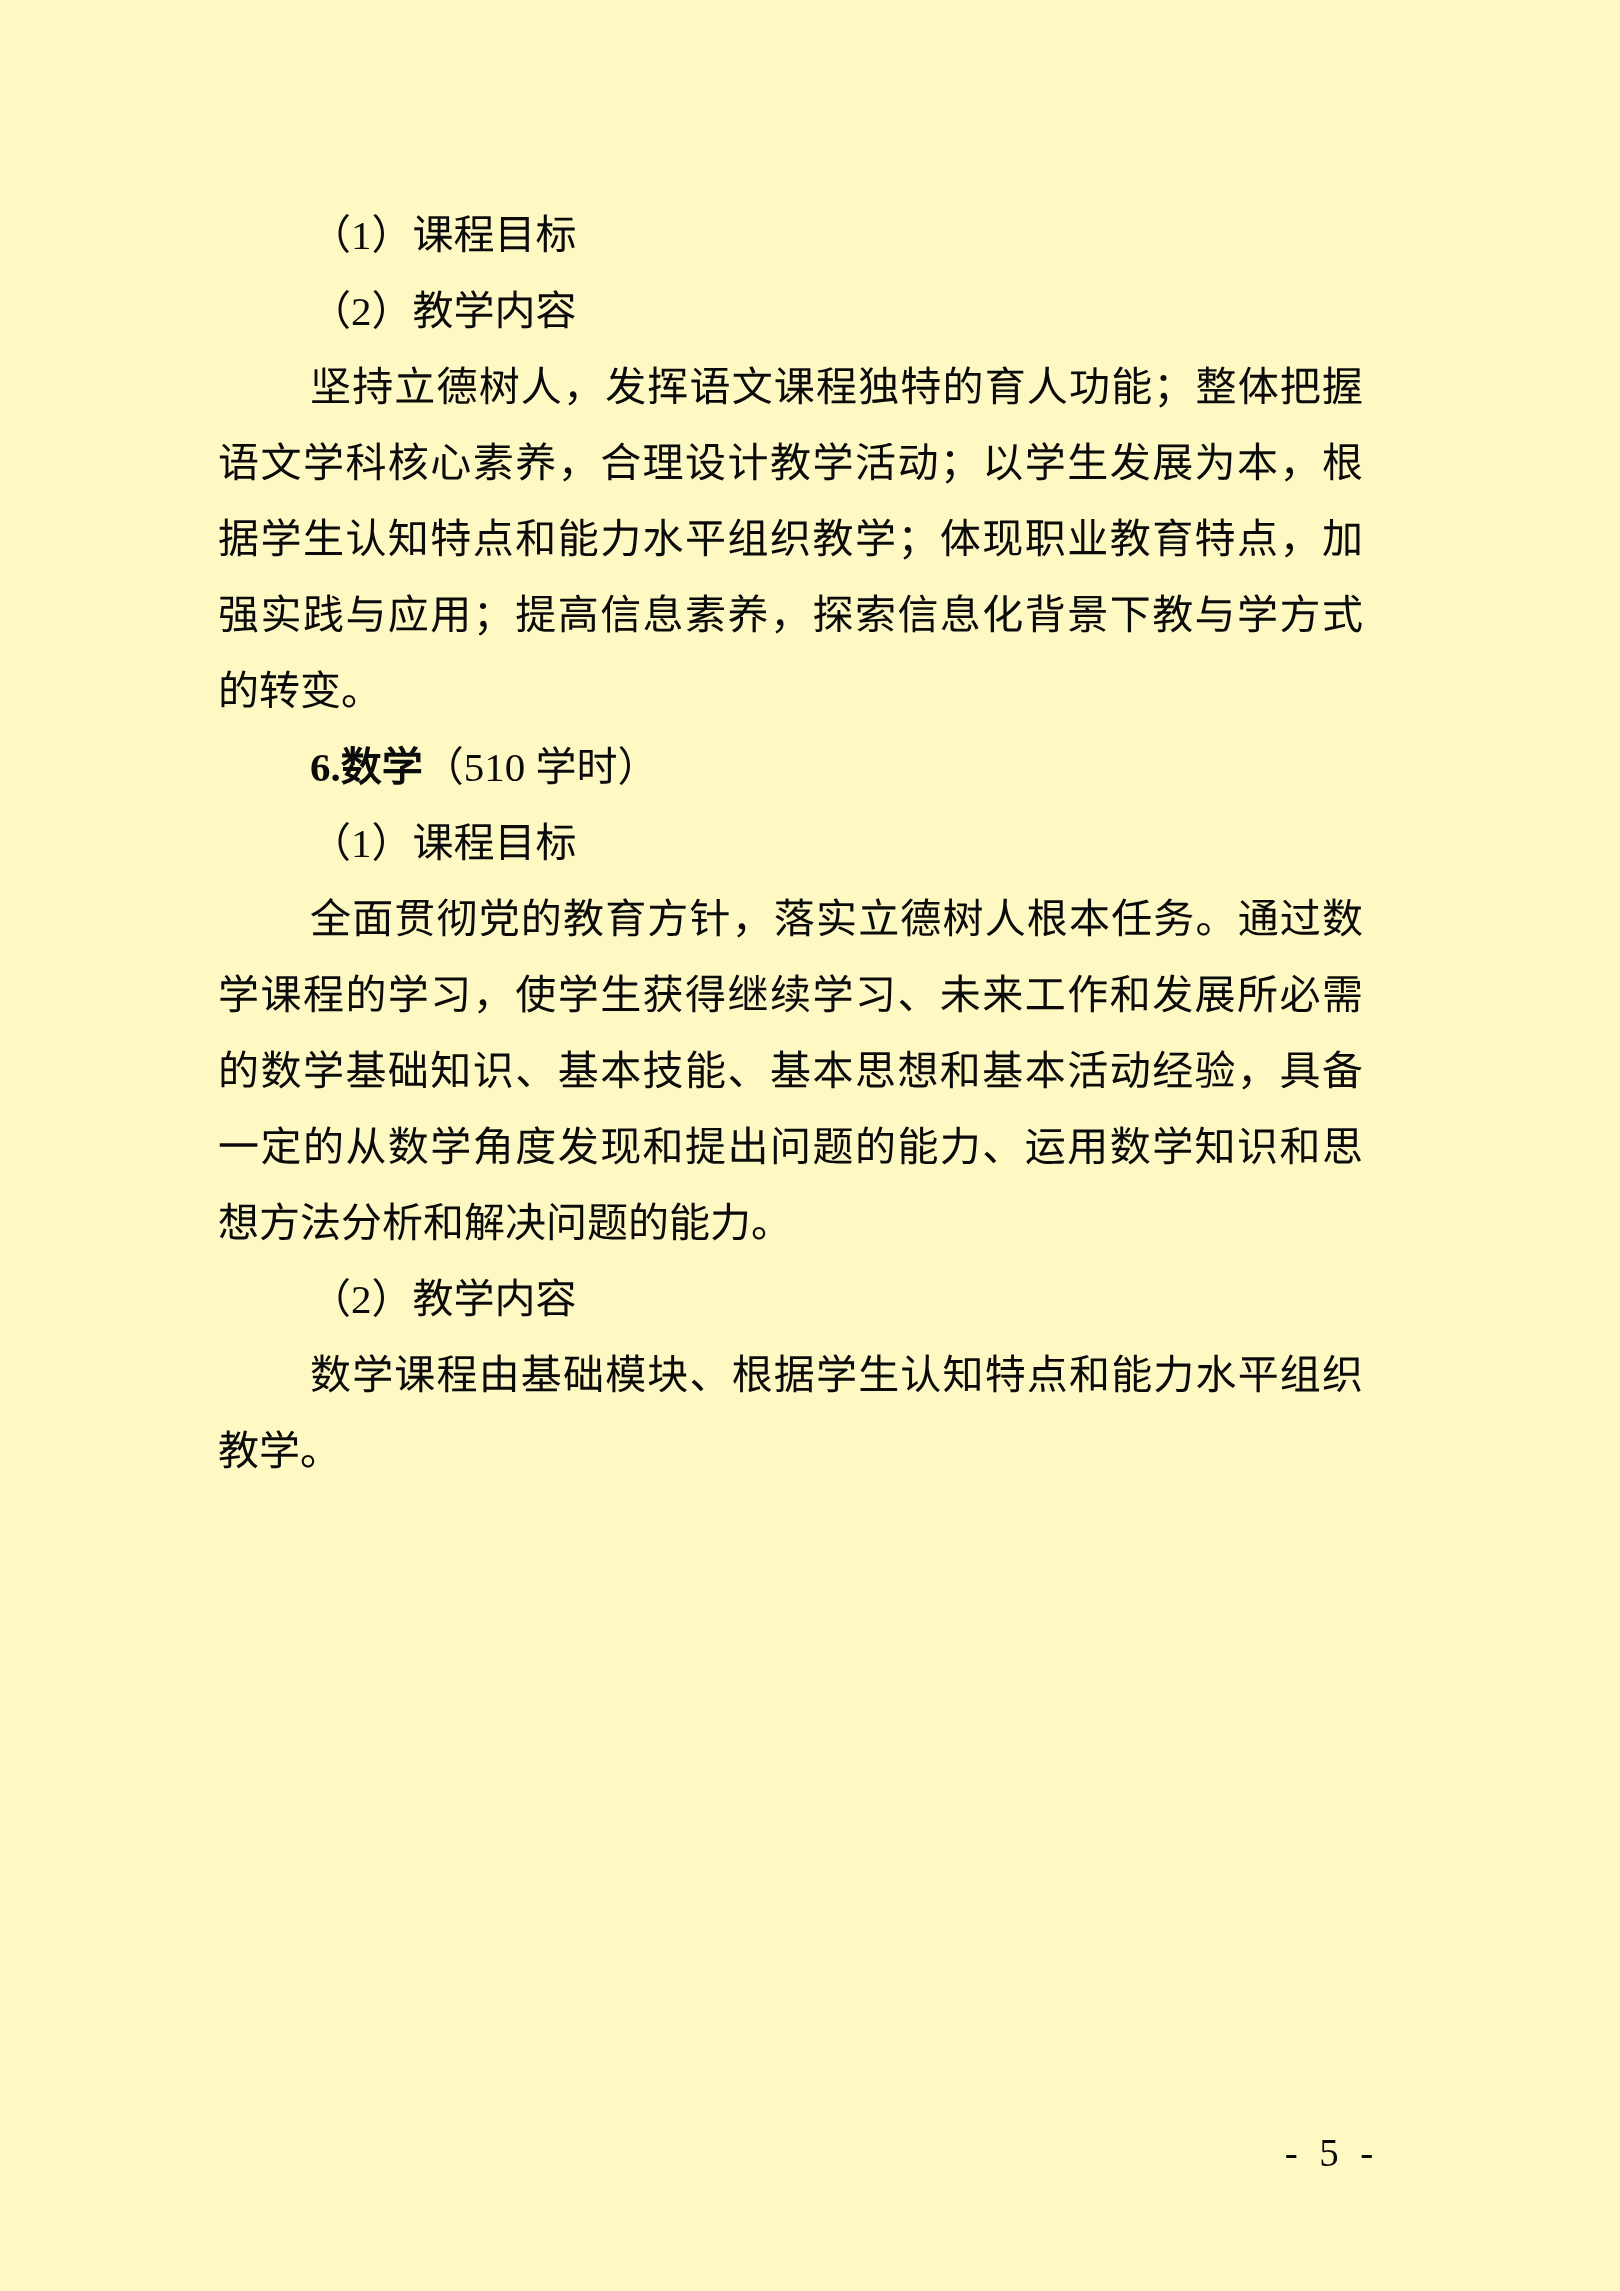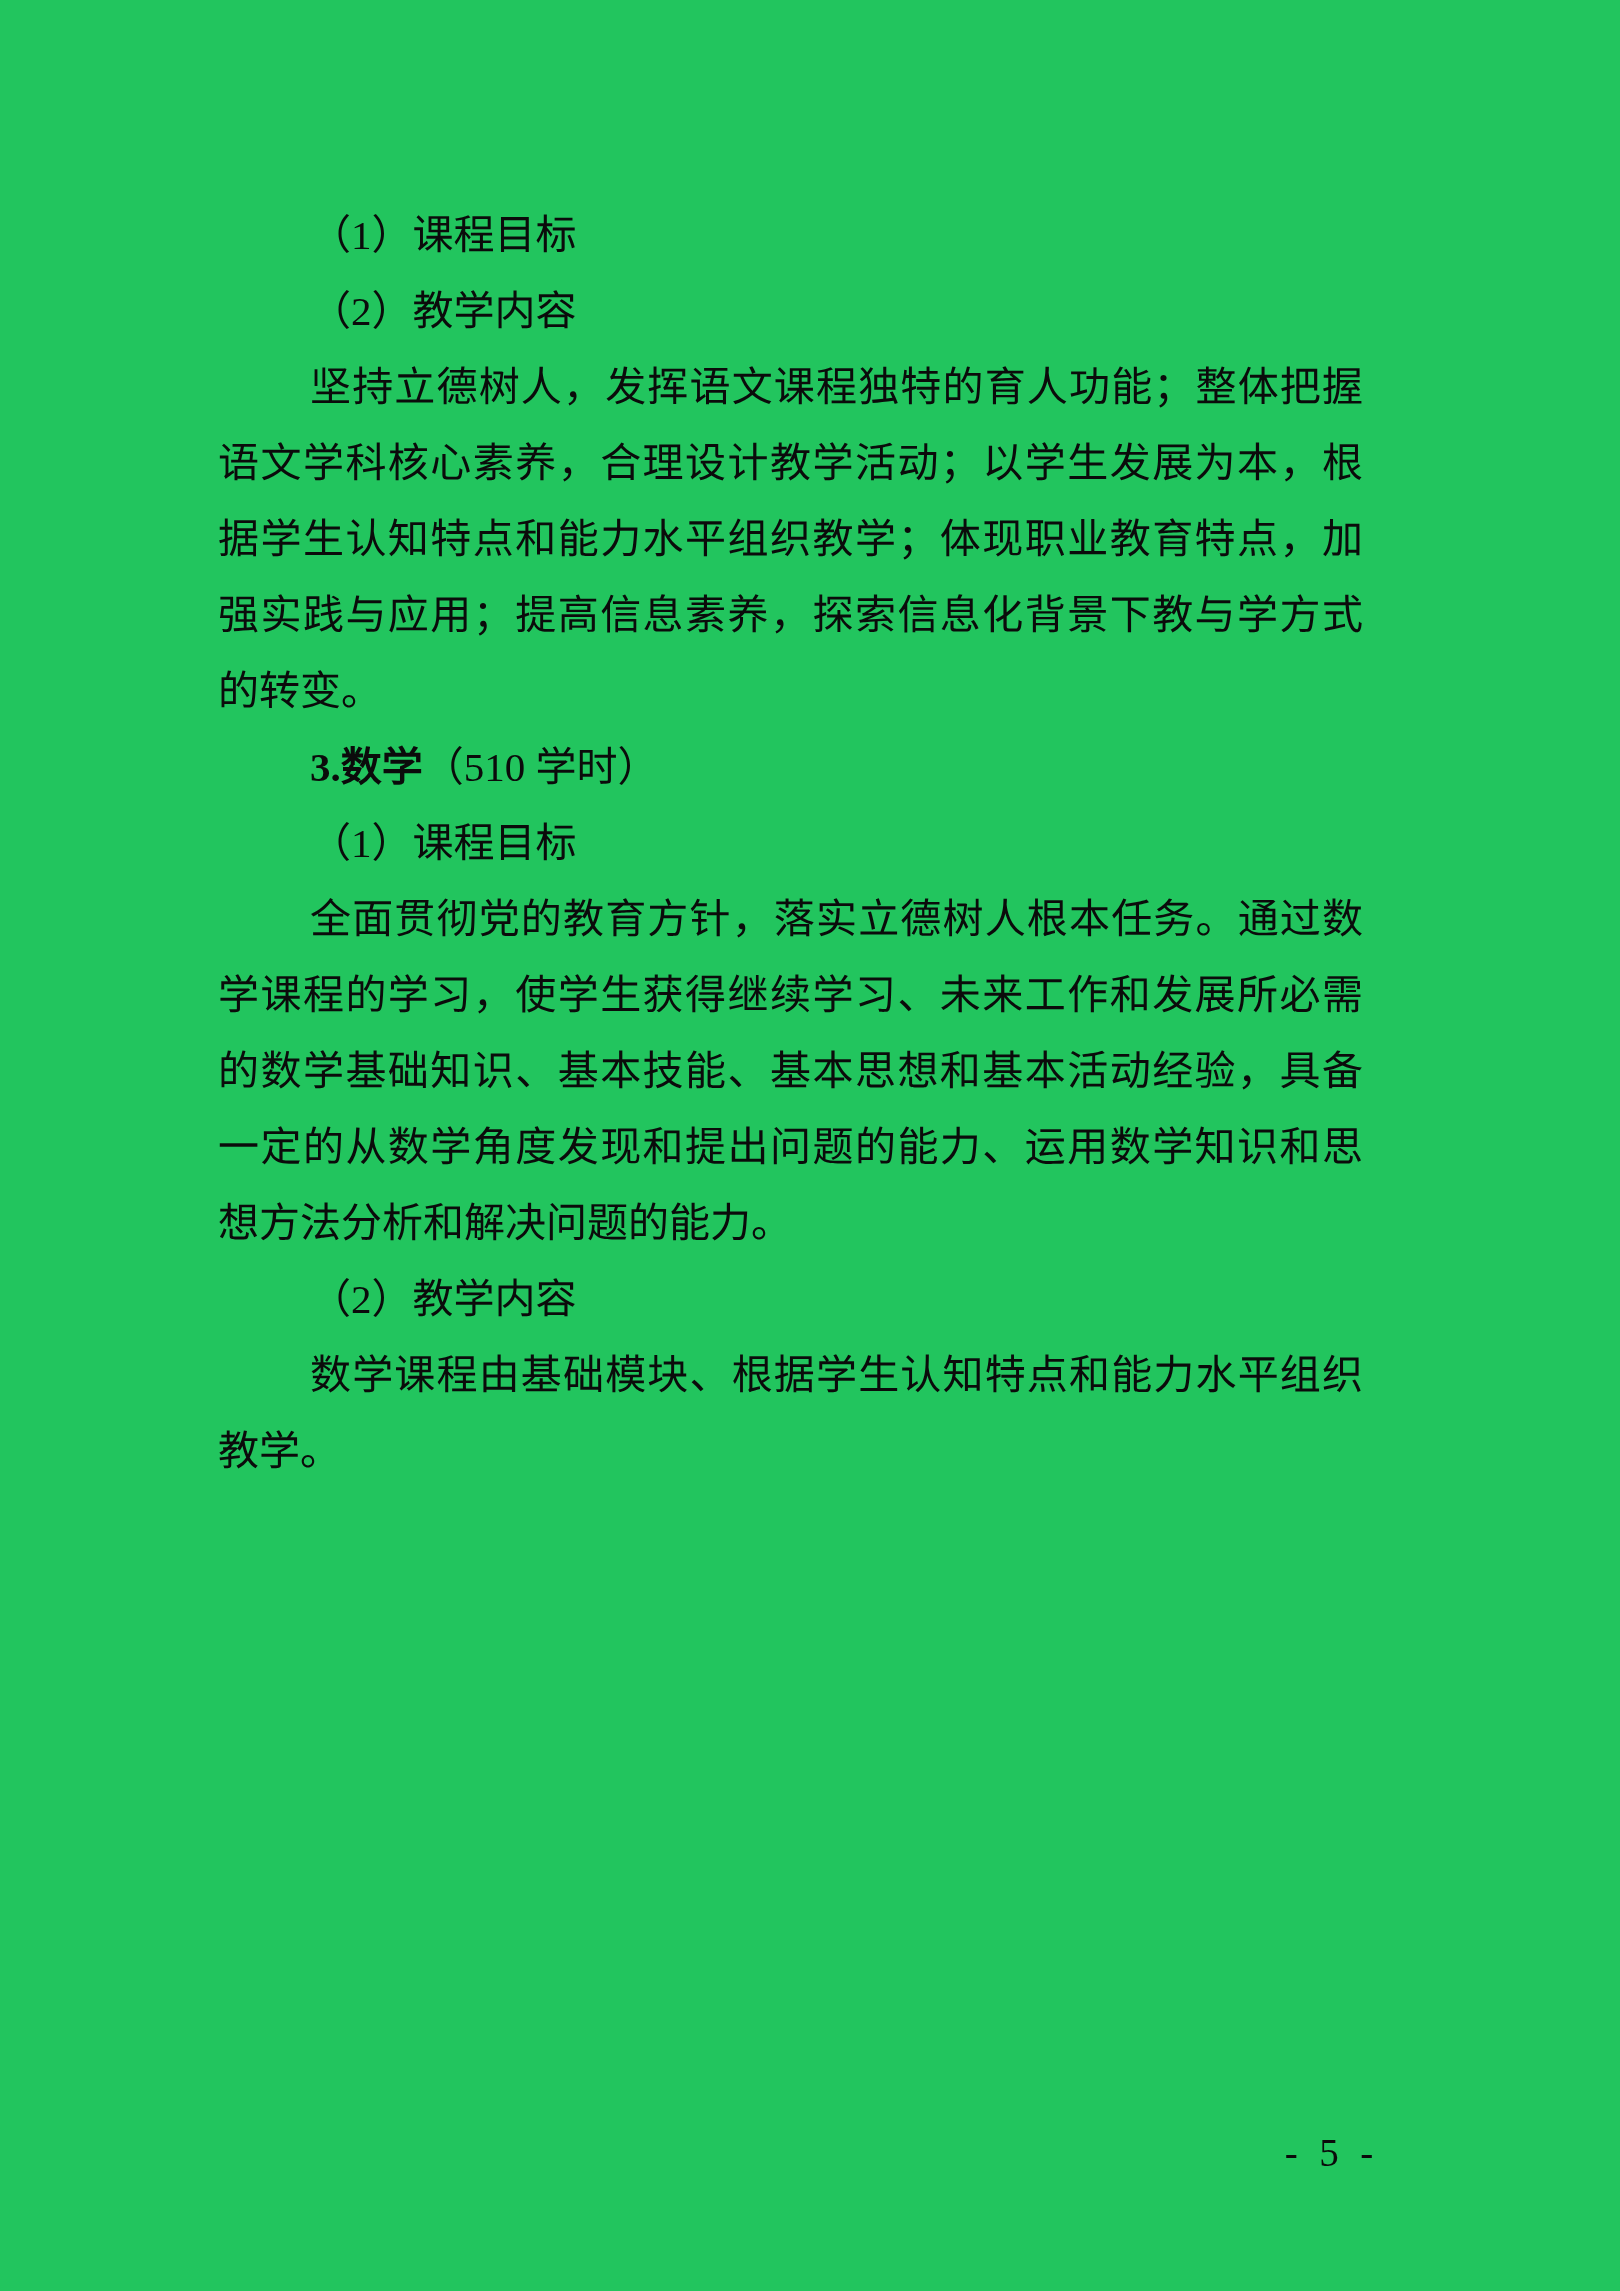--- a/index.html
+++ b/index.html
@@ -5,21 +5,21 @@
 <style>
   html, body {
     margin: 0;
     padding: 0;
     background: #ffffff;
   }
   .page {
     position: relative;
     width: 1620px;
     height: 2292px;
-    background: #22c55e;
+    background: #fef9c3;
     overflow: hidden;
     color: #0b0b0b;
     font-family: "Liberation Serif", "DejaVu Serif", serif;
   }
   .content {
     position: absolute;
     left: 218px;
     top: 197px;
     width: 1145px;
     font-size: 41px;
@@ -48,21 +48,21 @@
   }
 </style>
 </head>
 <body>
 
 <div class="page">
   <main class="content">
     <p class="para">（1）课程目标</p>
     <p class="para">（2）教学内容</p>
     <p class="para">坚持立德树人，发挥语文课程独特的育人功能；整体把握语文学科核心素养，合理设计教学活动；以学生发展为本，根据学生认知特点和能力水平组织教学；体现职业教育特点，加强实践与应用；提高信息素养，探索信息化背景下教与学方式的转变。</p>
-    <p class="para"><span class="bold">3.数学</span><span>（510 学时）</span></p>
+    <p class="para"><span class="bold">6.数学</span><span>（510 学时）</span></p>
     <p class="para">（1）课程目标</p>
     <p class="para">全面贯彻党的教育方针，落实立德树人根本任务。通过数学课程的学习，使学生获得继续学习、未来工作和发展所必需的数学基础知识、基本技能、基本思想和基本活动经验，具备一定的从数学角度发现和提出问题的能力、运用数学知识和思想方法分析和解决问题的能力。</p>
     <p class="para">（2）教学内容</p>
     <p class="para">数学课程由基础模块、根据学生认知特点和能力水平组织教学。</p>
   </main>
   <div class="page-number">- 5 -</div>
 </div>
 
 
 </body></html>

